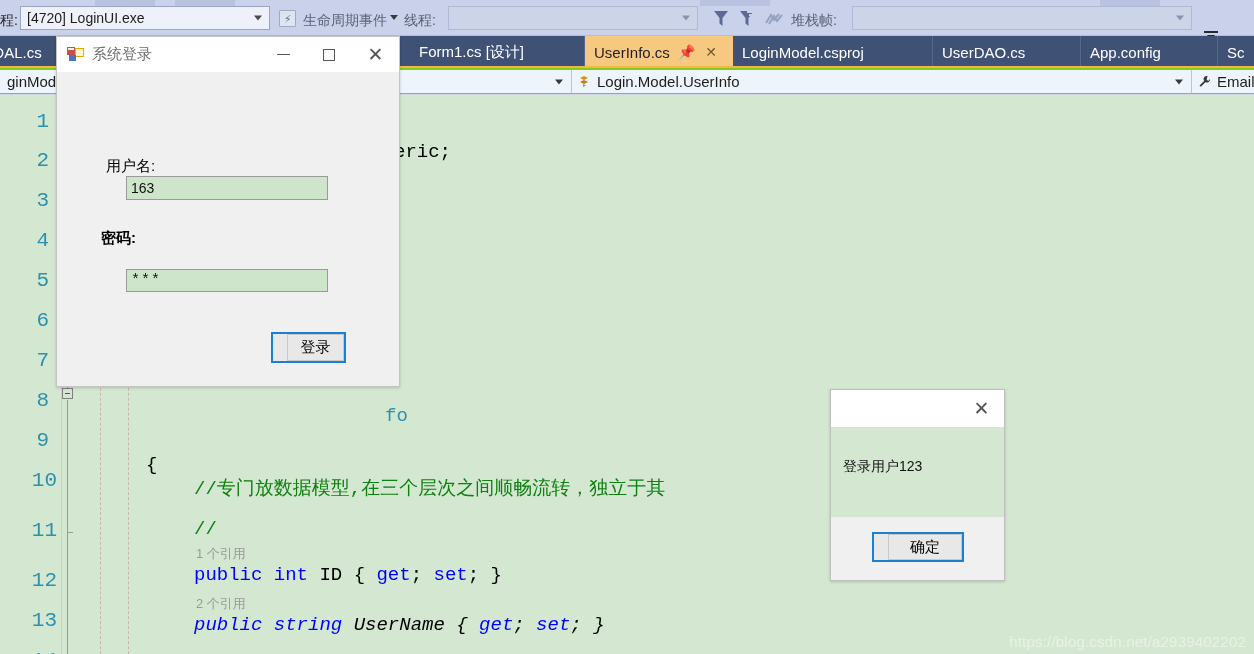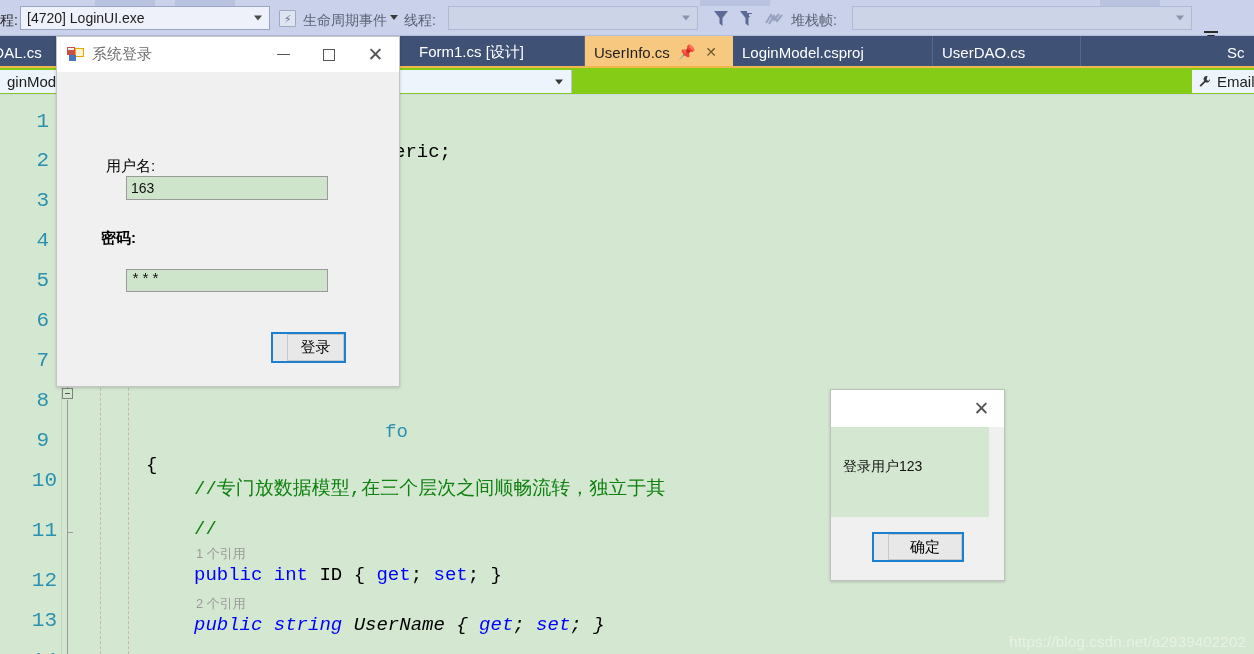--- a/index.html
+++ b/index.html
@@ -310,21 +310,21 @@
     background: #f0f0f0;
     border: 1px solid #c0c0c0;
     box-sizing: border-box;
     box-shadow: 0 1px 3px rgba(0,0,0,0.18);
   }
   .win-msg .titlebar {
     position: absolute; left:0; top:0; width:173px; height:37px;
     background:#ffffff;
   }
   .win-msg .msgbody {
-    position: absolute; left:0; top:37px; width:158px; height:90px;
+    position: absolute; left:0; top:37px; width:173px; height:90px;
     background:#d4e8d1;
   }
   .win-msg .msgtext {
     position:absolute; left:12px; top:31px;
     font-size:14px; color:#111;
     white-space: nowrap;
   }
   .win-msg .msgfooter {
     position:absolute; left:0; top:127px; width:173px; height:63px;
     background:#f0f0f0;
@@ -399,29 +399,43 @@
       <span>UserInfo.cs</span>
       <span class="pin">📌</span>
       <span class="close">✕</span>
     </div>
     <div class="tab" style="left:933px; width:148px;">
       <span>UserDAO.cs</span>
     </div>
     <div class="tab" style="left:733px; width:200px;">
       <span>LoginModel.csproj</span>
     </div>
+    <div class="tab" style="left:1081px; width:137px;">
+      <span>App.config</span>
+    </div>
     <div class="tab" style="left:1218px; width:40px; border-right:none;">
       <span>Sc</span>
     </div>
   </div>
   <div class="tabstrip-underline"></div>
 
   <div class="navbar">
     <div class="nav-combo" style="left:-38px; width:610px;">
       <span style="padding-left:40px;">ginMod</span>
+      <span class="caret"></span>
+    </div>
+    <div class="nav-combo" style="left:572px; width:620px;">
+      <span class="nav-ico">
+        <svg width="15" height="15" viewBox="0 0 15 15">
+          <path d="M3 4 L7 2 L11 4 L7 6 Z" fill="#e0900a"></path>
+          <path d="M3 8 L7 6 L11 8 L7 10 Z" fill="#c97b08"></path>
+          <path d="M6 10 L9 11.5 L6 13 Z" fill="#5aa1d8"></path>
+        </svg>
+      </span>
+      <span>Login.Model.UserInfo</span>
       <span class="caret"></span>
     </div>
     <div class="nav-combo" style="left:1192px; width:80px; border-right:none;">
       <span class="nav-ico">
         <svg width="15" height="15" viewBox="0 0 15 15">
           <path d="M10.5 2 a3.2 3.2 0 0 0 -3.4 4.9 L2.5 11.4 l1.4 1.4 4.5 -4.6 A3.2 3.2 0 0 0 13 5 l-1.9 1.9 -1.4 -1.4 z" fill="#3b3b3b"></path>
         </svg>
       </span>
       <span>Email</span>
     </div>
@@ -451,21 +465,21 @@
       <div class="foldline" style="top:265px; height:29px;"></div>
       <div class="foldline" style="top:305px; height:255px;"></div>
       <div class="foldtick" style="top:437px; left:0px;"></div>
       <div class="foldbox" style="top:293px; left:-5px;"></div>
     </div>
 
     <div class="indent-guide" style="left:100px; top:268px; height:291px;"></div>
     <div class="indent-guide" style="left:128px; top:268px; height:291px;"></div>
 
     <div class="code" style="left:337px; top:48px;">s.Generic;</div>
-    <div class="code type" style="left:385px; top:328px;text-align:right;">fo</div>
+    <div class="code type" style="left:385px; top:312px;text-align:right;">fo</div>
     <div class="code" style="left:146px; top:361px;">{</div>
     <div class="code cmt" style="left:194px; top:385px; font-size:19px;">//专门放数据模型,在三个层次之间顺畅流转，独立于其</div>
     <div class="code cmt" style="left:194px; top:425px;">//</div>
 
     <div class="codelens" style="left:196px; top:452px;">1 个引用</div>
     <div class="code" style="left:194px; top:471px;"><span class="tok-kw">public int</span><span class="tok"> ID </span><span class="tok">{ </span><span class="tok-kw">get</span><span class="tok">; </span><span class="tok-kw">set</span><span class="tok">; }</span></div>
 
     <div class="codelens" style="left:196px; top:502px;">2 个引用</div>
     <div class="code" style="left:194px; top:521px;font-style:italic;"><span class="tok-kw">public string</span><span class="tok"> UserName </span><span class="tok">{ </span><span class="tok-kw">get</span><span class="tok">; </span><span class="tok-kw">set</span><span class="tok">; }</span></div>
 

